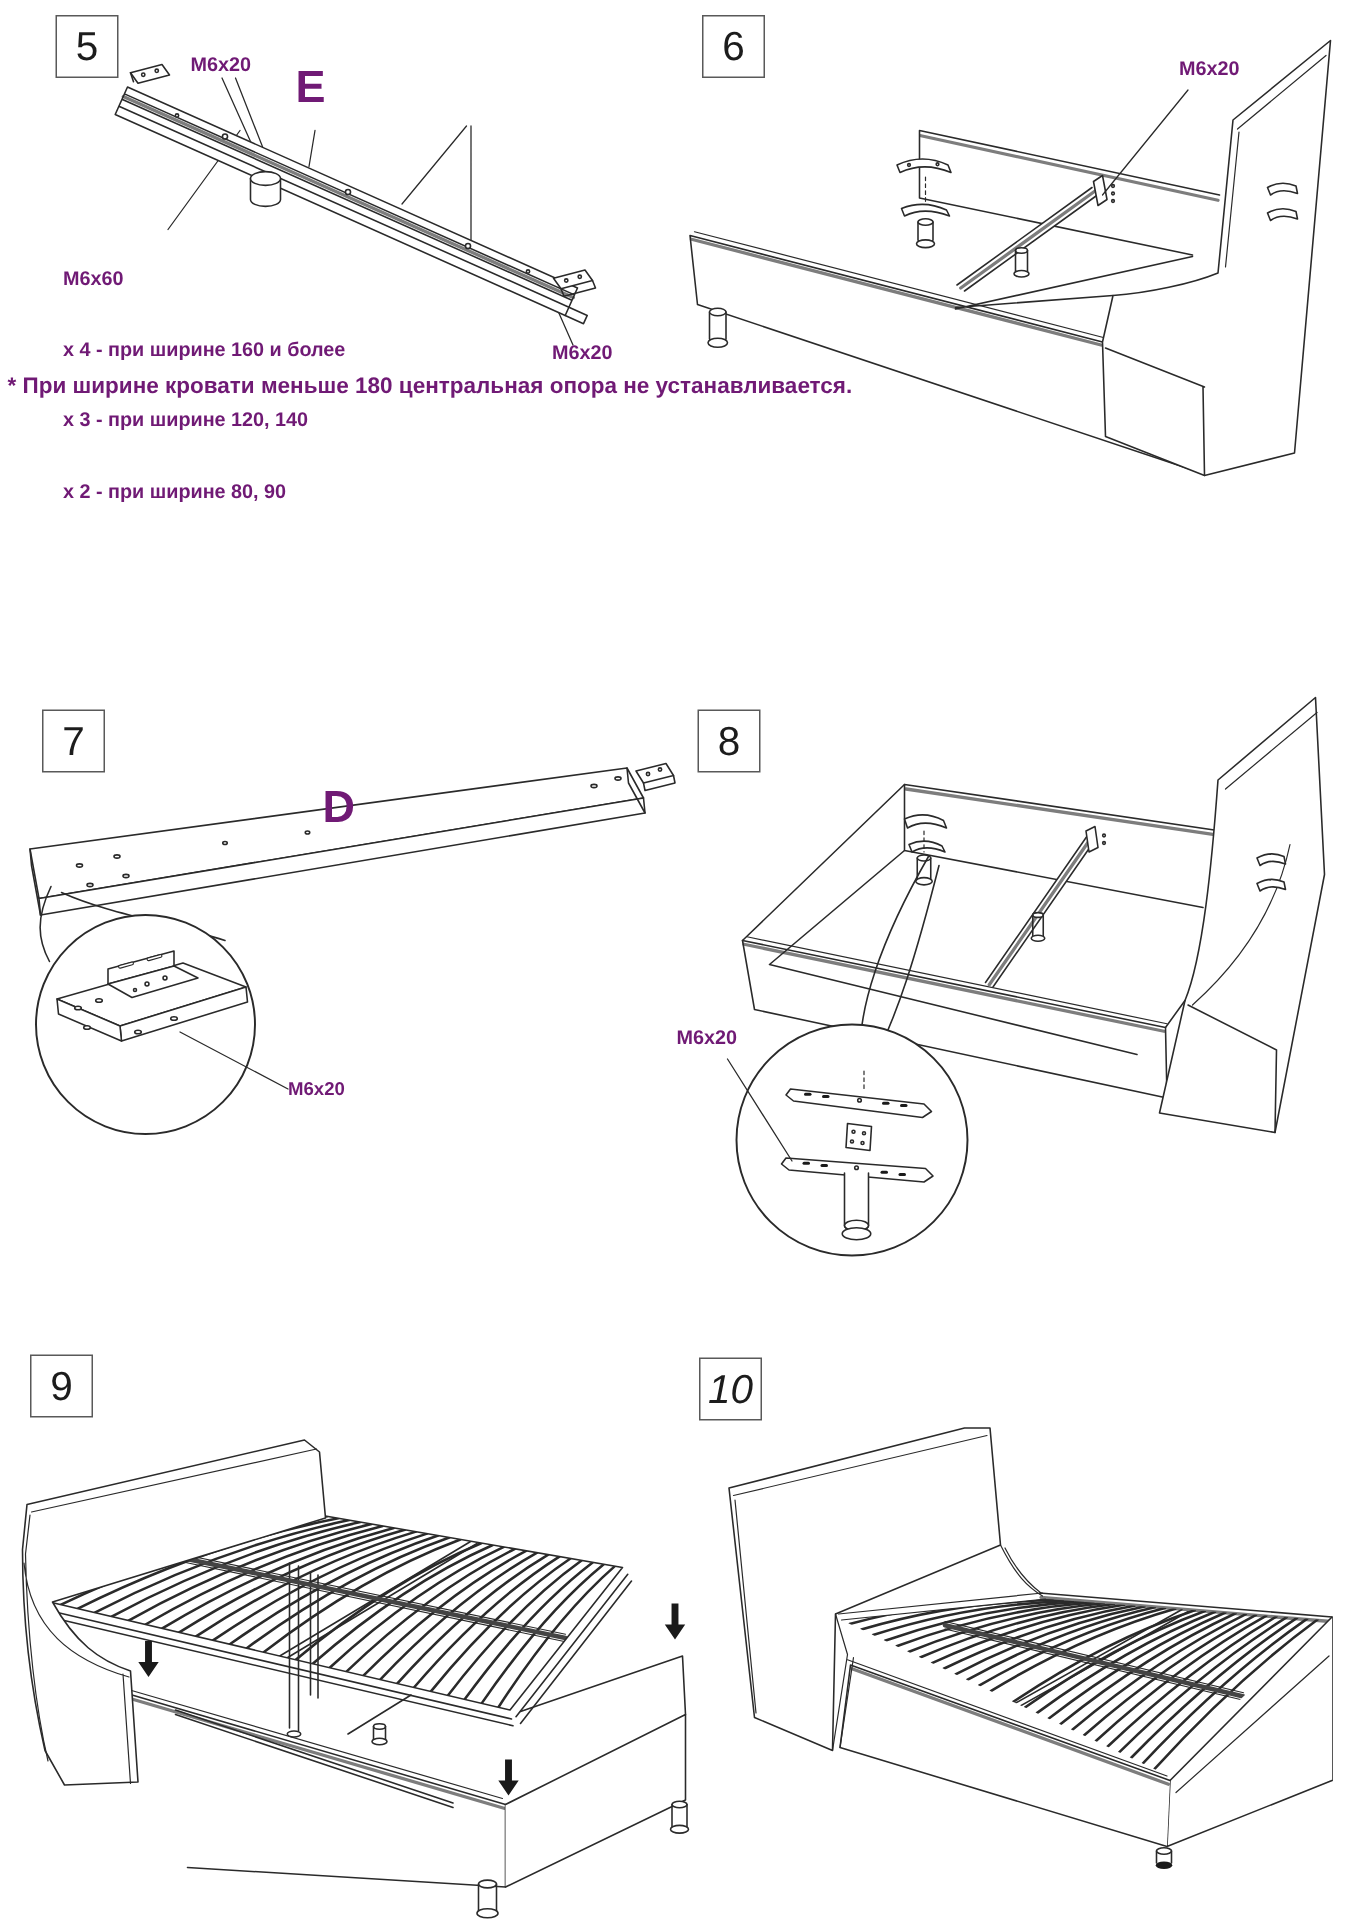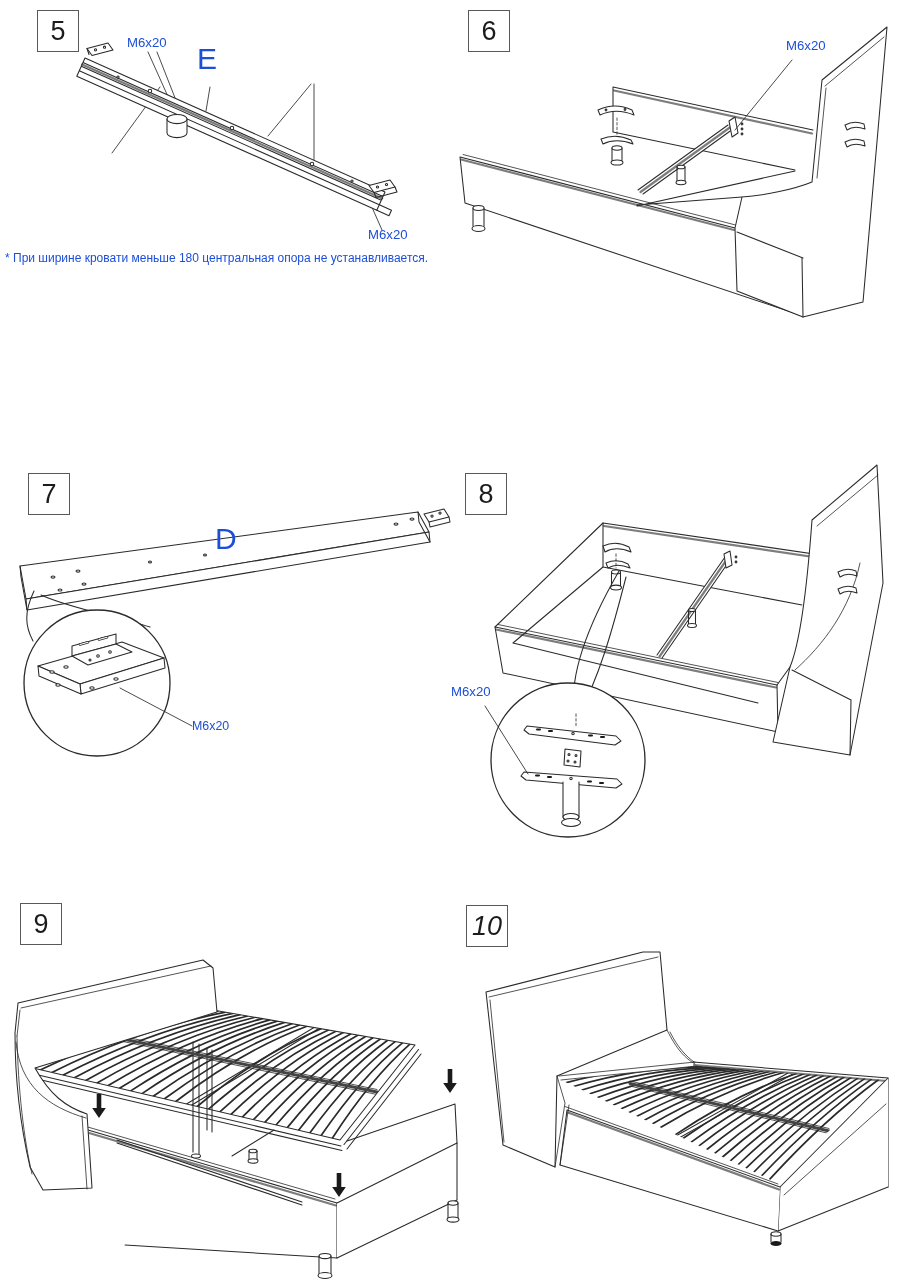--- a/index.html
+++ b/index.html
@@ -1,25 +1,25 @@
 <!DOCTYPE html>
 <html><head>
 <meta charset="utf-8">
 <style>
   html,body{margin:0;padding:0;background:#fff;}
   .page{position:relative;width:900px;height:1280px;background:#fff;overflow:hidden;
         font-family:"Liberation Sans",sans-serif;color:#1d1d1d;}
   .step{position:absolute;}
   .stepbox{position:absolute;width:40px;height:40px;border:1.4px solid #595959;background:#fff;
            display:flex;align-items:center;justify-content:center;font-size:27px;color:#1c1c1c;}
-  .lbl{position:absolute;font-size:13.2px;line-height:16px;color:#1d4ed8;white-space:pre;}
+  .lbl{position:absolute;font-size:13.2px;line-height:16px;color:#701a75;white-space:pre;font-weight:bold;}
   .big{font-size:30px;line-height:30px;}
   .rblock{text-align:right;line-height:16.3px;}
   .lblock{line-height:15.8px;}
-  .foot{font-size:12px;}
+  .foot{font-size:15px;}
   .small{font-size:12.4px;}
   svg{position:absolute;overflow:visible;}
   svg *{stroke:#2a2a2a;stroke-width:1.05;fill:none;stroke-linejoin:round;stroke-linecap:round;}
   .f{fill:#fff;}
   .fd{fill:#1a1a1a;stroke:none;}
   .band{stroke:#7d7d7d;stroke-width:2.2;}
   .ld{stroke-width:.85;}
   .dash{stroke-dasharray:2.4 2.2;stroke-width:.8;}
   .slat{stroke-width:1.7;}
   .thin{stroke-width:.8;}
@@ -60,20 +60,26 @@
           <circle cx="386.5" cy="184.5" r="1.1"></circle>
         <path d="M374,192.5 L376,197.5 M395,187 L397,192 M376,197.5 L397,192"></path>
       </g>
       <g>
         <path class="f" d="M167,119 L167,133 a10,4.6 0 0 0 20,0 L187,119"></path>
         <ellipse class="f" cx="177" cy="119" rx="10" ry="4.6"></ellipse>
       </g>
     </svg>
     <div class="lbl" style="left:127px;top:35px;">M6x20</div>
     <div class="lbl big" style="left:197px;top:44px;">E</div>
+    <div class="lbl lblock" style="left:42px;top:146px;">
+      <div>M6x60</div>
+      <div>х 4 - при ширине 160 и более</div>
+      <div>х 3 - при ширине 120, 140</div>
+      <div>х 2 - при ширине 80, 90</div>
+    </div>
     <div class="lbl" style="left:368px;top:227px;">M6x20</div>
     <div class="lbl foot" style="left:5px;top:250px;">* При ширине кровати меньше 180 центральная опора не устанавливается.</div>
   </div>
 
   <div class="step" style="left:450px;top:10px;width:450px;height:312px;">
     <div class="stepbox" style="left:18px;top:0;">
       <span>6</span>
     </div>
     <svg width="450" height="312" viewBox="0 0 450 312">
       <g>

